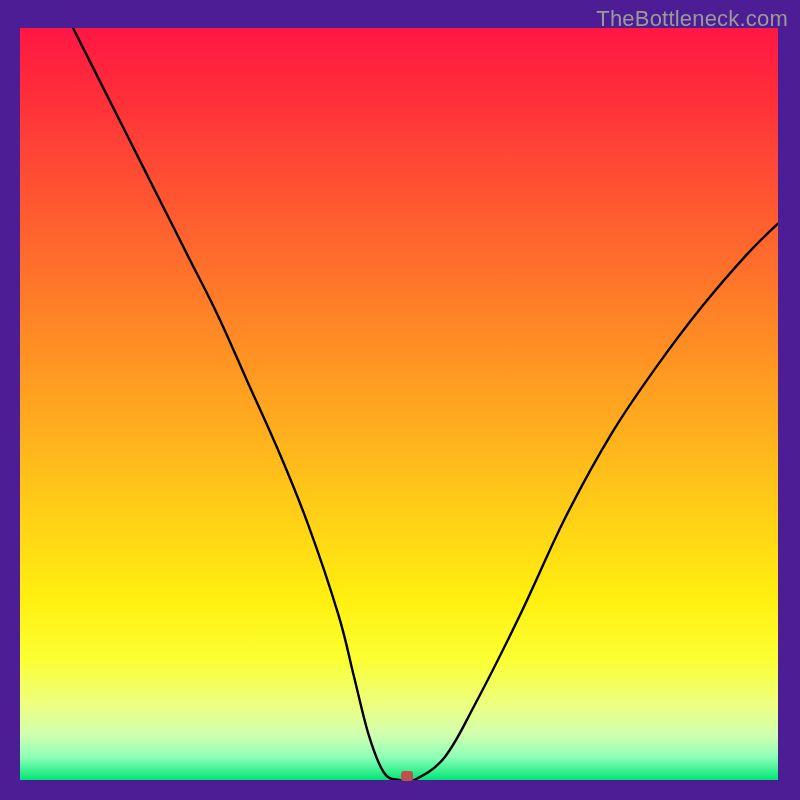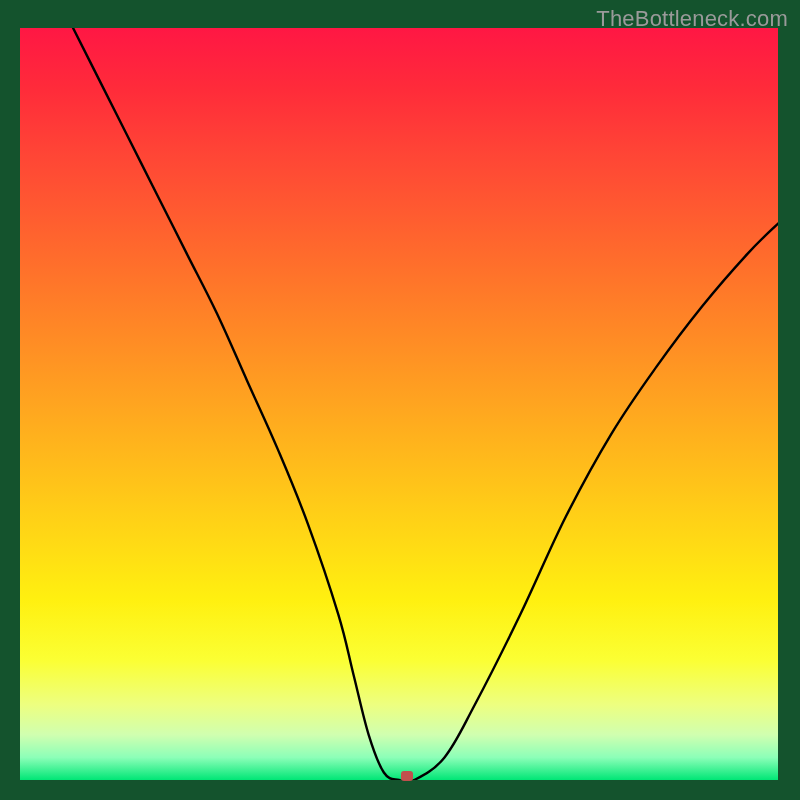--- a/index.html
+++ b/index.html
@@ -8,21 +8,21 @@
     width: 800px;
     height: 800px;
     background: #000;
     overflow: hidden;
     font-family: Arial, Helvetica, sans-serif;
   }
   .frame {
     position: relative;
     width: 800px;
     height: 800px;
-    background: #14532d;
+    background: #4c1d95;
   }
   .plot-area {
     position: absolute;
     left: 20px;
     top: 28px;
     width: 758px;
     height: 752px;
     background: linear-gradient(to bottom,
       #ff1744 0%,
       #ff2b3a 8%,

